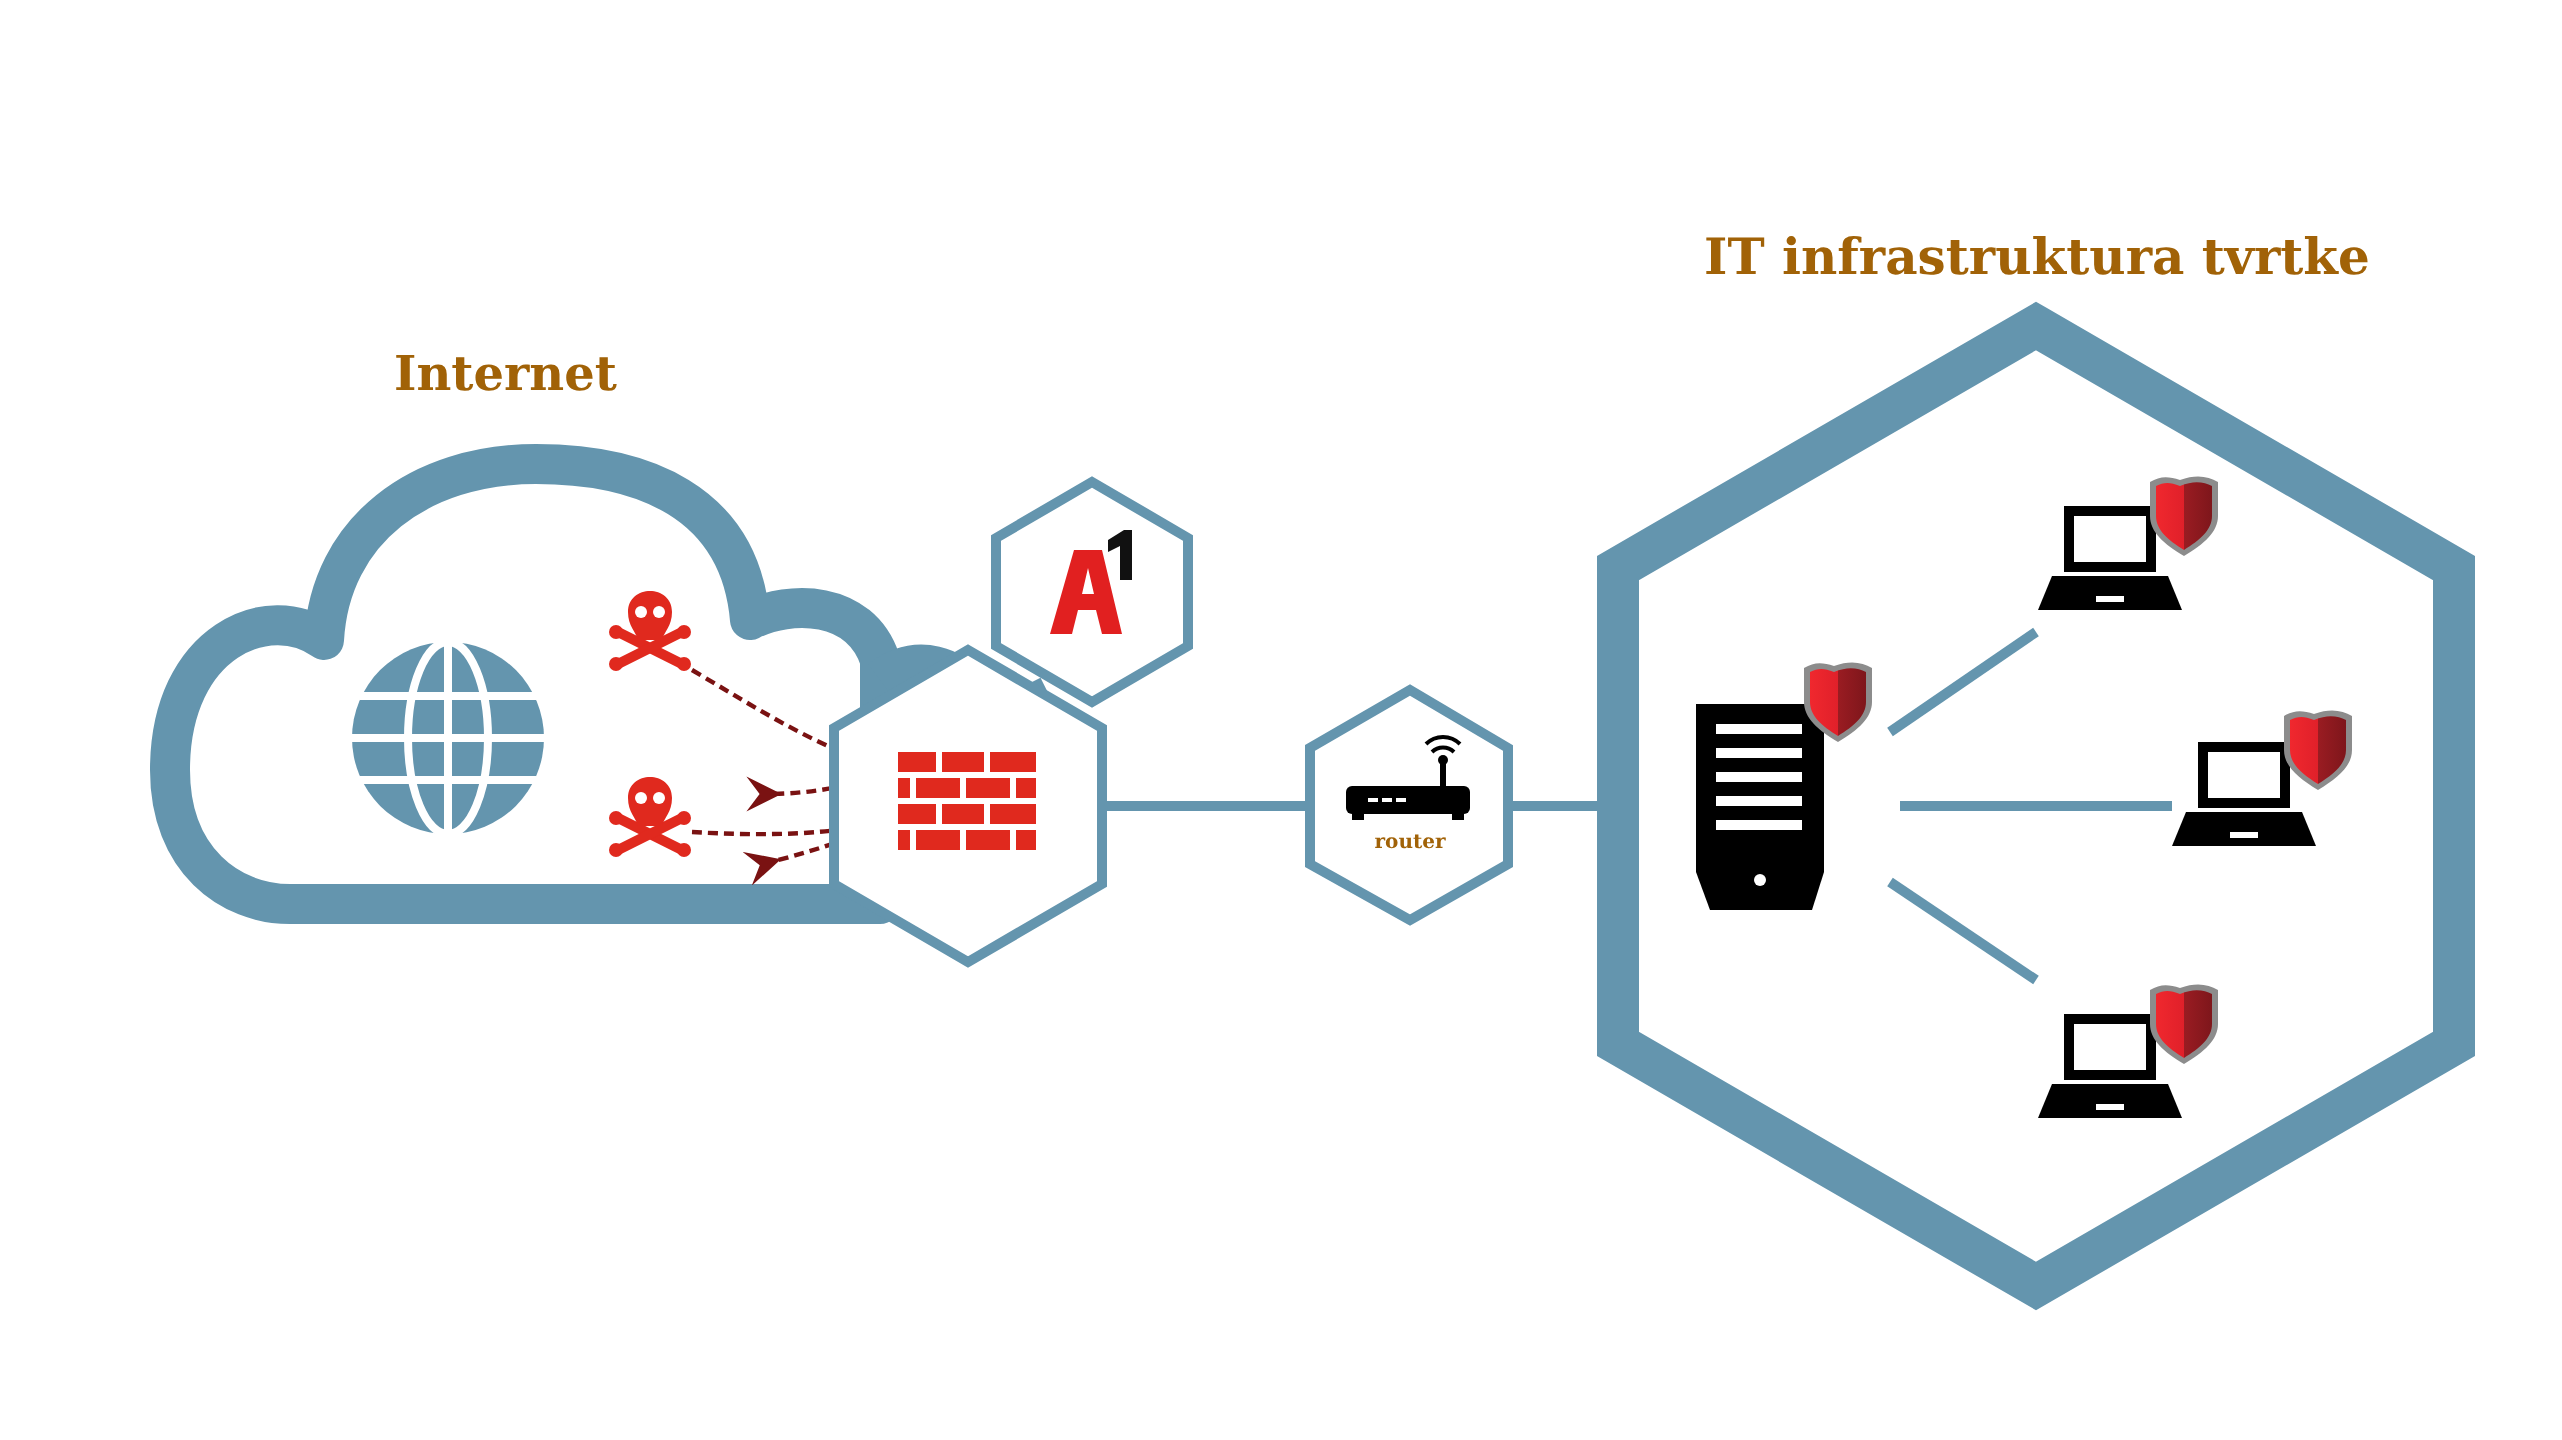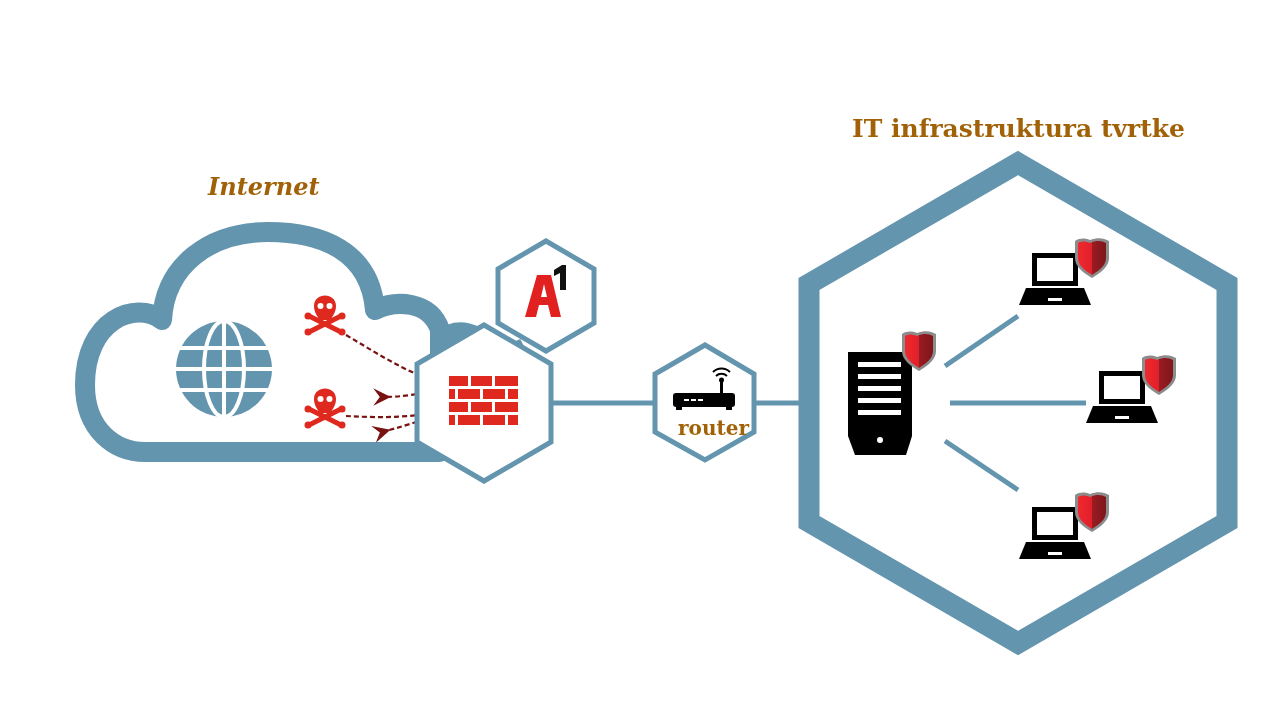--- a/index.html
+++ b/index.html
@@ -1,21 +1,21 @@
 <!DOCTYPE html>
 <html><head>
 <meta charset="utf-8">
 <style>
   html,body{margin:0;padding:0;background:#ffffff;}
   body{width:1281px;height:720px;position:relative;overflow:hidden;font-family:"DejaVu Serif",serif;}
   svg{position:absolute;left:0;top:0;}
   .lbl{position:absolute;font-family:"DejaVu Serif",serif;font-weight:bold;color:#a16207;white-space:nowrap;}
-  #internet-title{left:208px;top:172px;font-size:24px;font-style:italic;}
+  #internet-title{left:197px;top:172px;font-size:24px;}
   #it-title{left:852px;top:114px;font-size:25px;}
-  #router-label{left:678px;top:416px;font-size:20px;width:54px;text-align:center;}
+  #router-label{left:678px;top:416px;font-size:10px;width:54px;text-align:center;}
 </style>
 </head>
 <body>
 
 <svg width="1281" height="720" viewBox="0 0 1281 720">
   <defs>
     <linearGradient id="shieldGrad" x1="0" x2="1" y1="0" y2="0">
       <stop offset="0" stop-color="#f0282e"></stop>
       <stop offset="0.5" stop-color="#e0202a"></stop>
       <stop offset="0.5" stop-color="#9a1c22"></stop>

